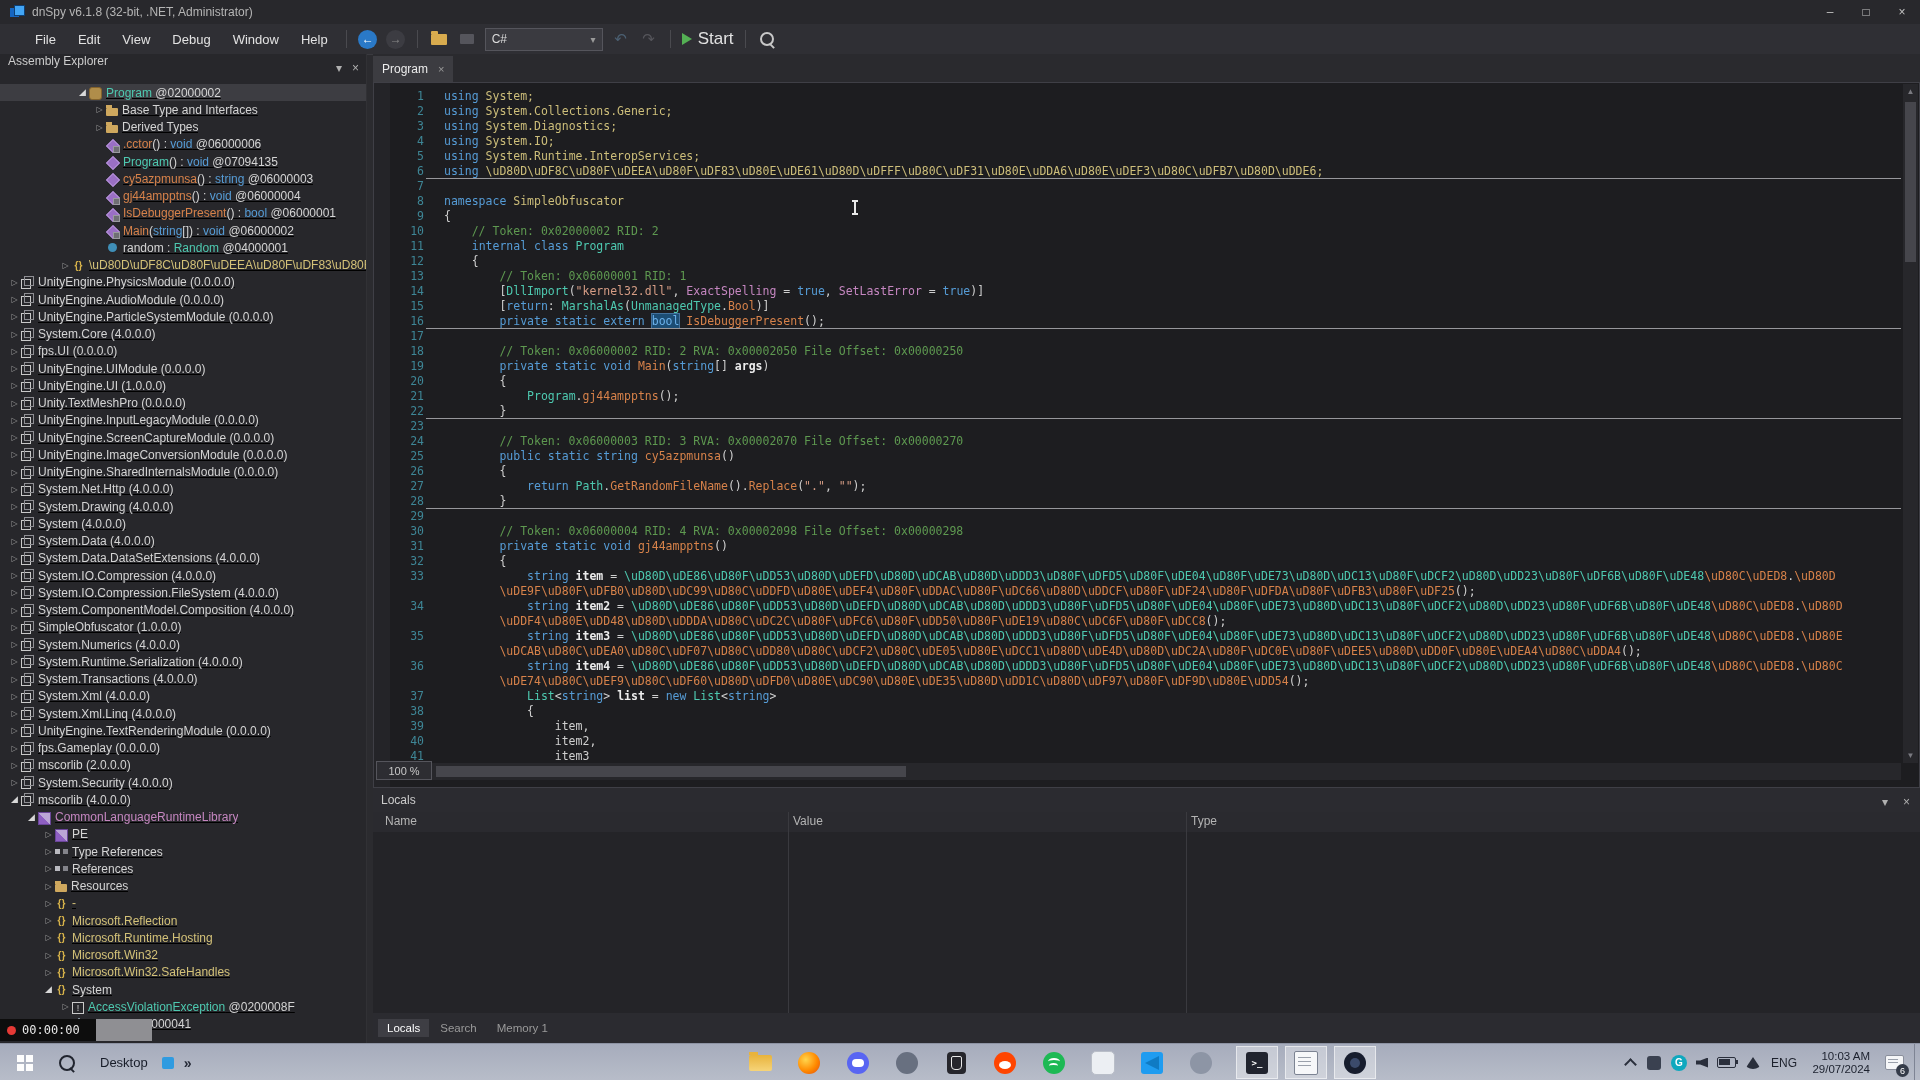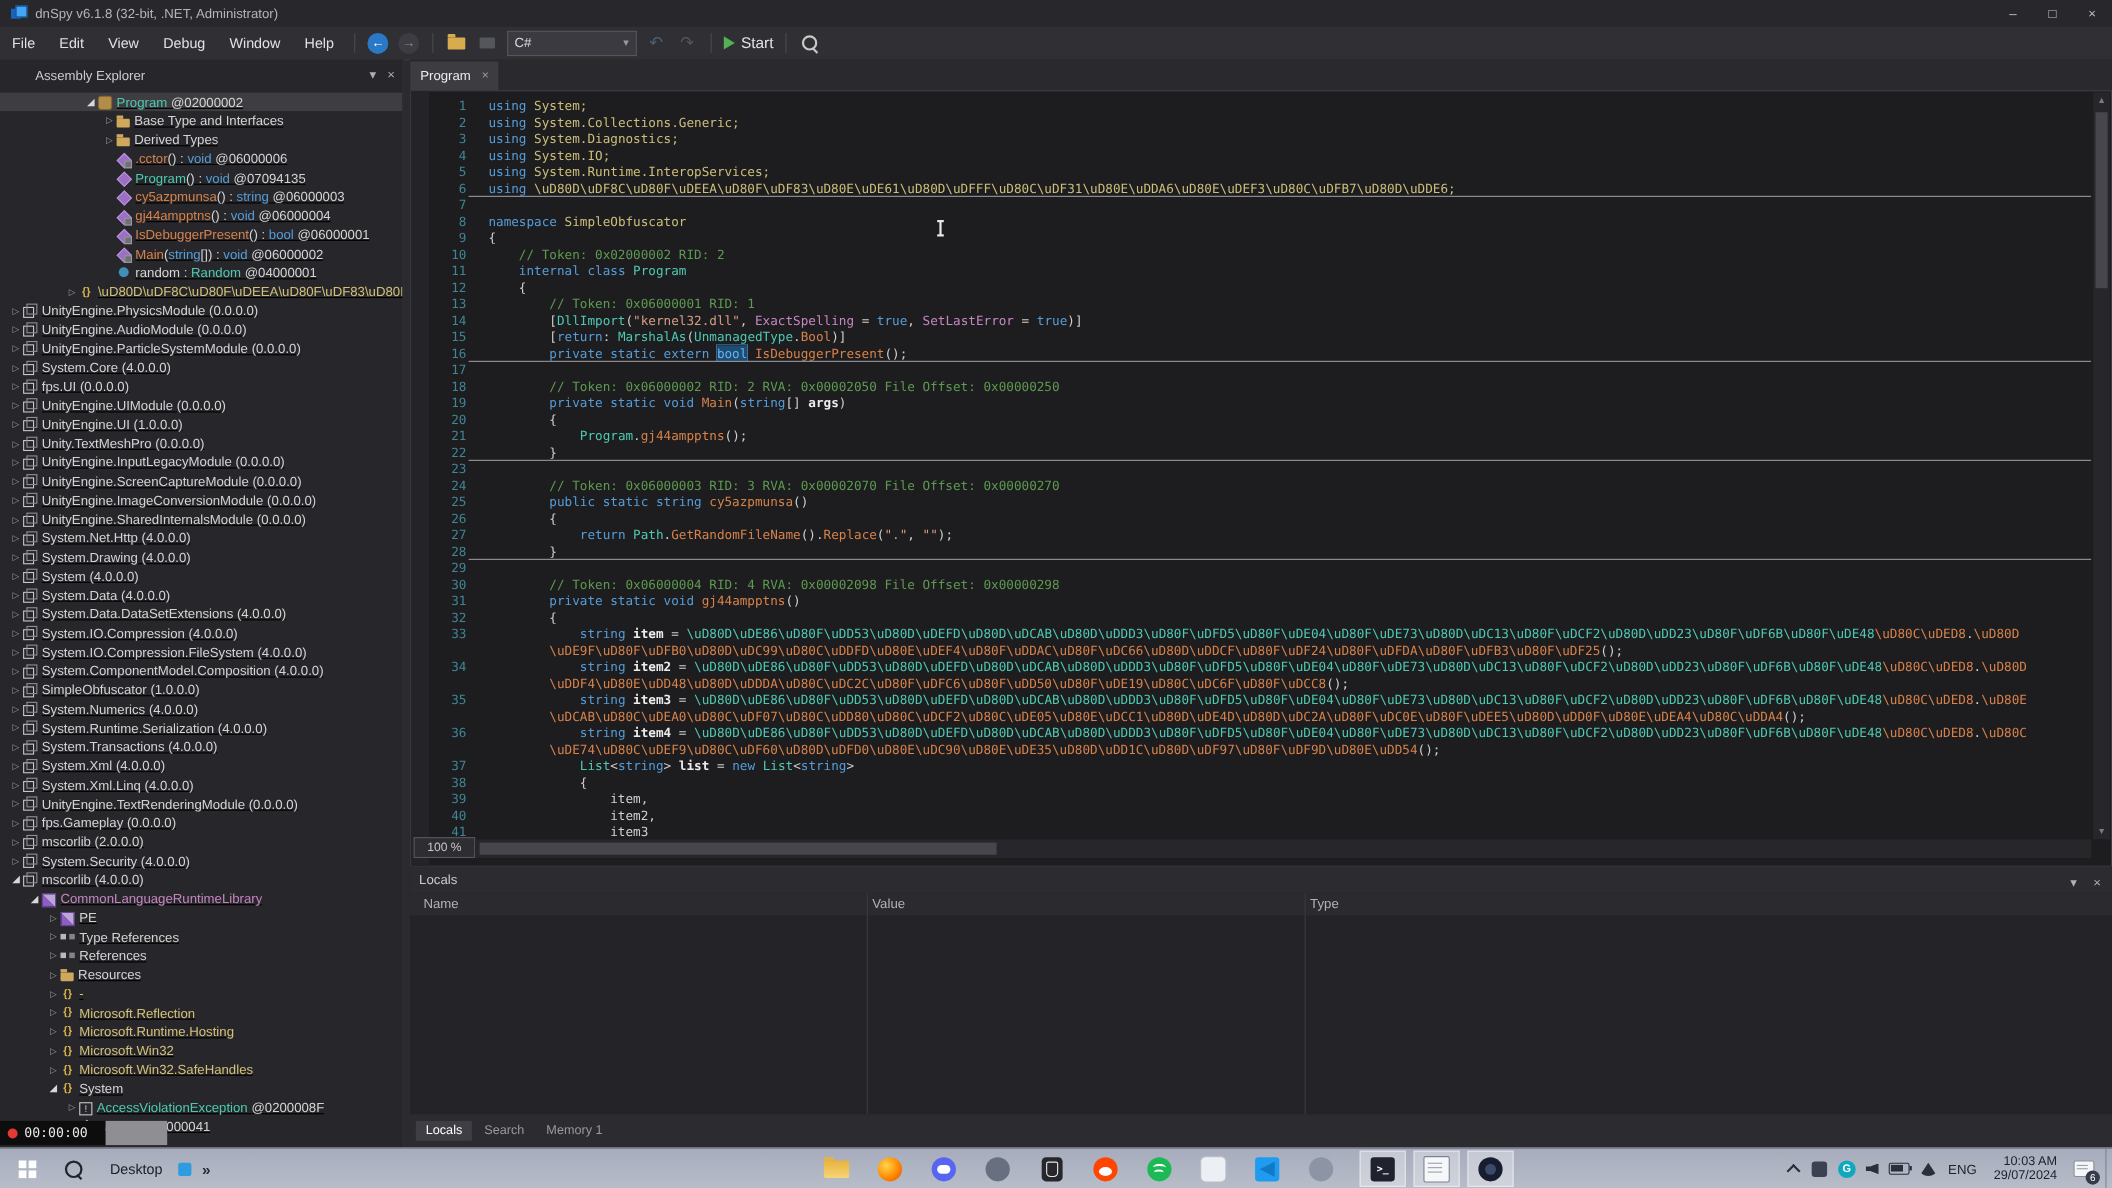--- a/index.html
+++ b/index.html
@@ -27,26 +27,26 @@
   .folder-sm{width:16px;height:11px;background:#d8ab4e;border-radius:1px;position:relative;}
   .folder-sm::before{content:"";position:absolute;left:0;top:-3px;width:7px;height:3px;background:#d8ab4e;border-radius:1px 1px 0 0;}
   .mod-sm{width:14px;height:10px;background:#55555c;border-radius:1px;}
   #lang-combo{width:104px;height:21px;background:#3a3a40;border:1px solid #55555c;margin:0 4px;
     display:flex;align-items:center;color:#dcdcdc;font-size:12px;padding:0 6px;}
   #lang-combo .arrow{margin-left:auto;color:#9a9a9a;font-size:10px;}
   .undo-glyph{color:#5a7a94;font-size:15px;opacity:.65;}
   .redo-glyph{color:#6a6a70;font-size:15px;opacity:.65;}
   #start-btn{display:flex;align-items:center;margin:0 4px;}
   .play-tri{width:0;height:0;border-left:10px solid #54b054;border-top:6px solid transparent;border-bottom:6px solid transparent;margin-right:6px;}
-  #start-label{color:#e2e2e2;font-size:14px;}
+  #start-label{color:#e2e2e2;font-size:17px;}
   .search-glyph{width:10px;height:10px;border:2px solid #c8c8c8;border-radius:50%;position:relative;}
   .search-glyph::after{content:"";position:absolute;left:9px;top:9px;width:2px;height:6px;background:#c8c8c8;transform:rotate(-45deg);}
   
   #explorer{position:absolute;left:0;top:54px;width:366px;height:989px;background:#27272b;overflow:hidden;border-right:1px solid #313135;}
-  #explorer-header{height:30px;display:flex;align-items:center;position:relative;margin-left:24px;}
+  #explorer-header{height:30px;display:flex;position:relative;}
   #explorer-title{color:#cccccc;font-size:12px;margin-left:8px;}
   .panel-glyph{position:absolute;color:#b0b0b0;font-size:12px;top:7px;}
   #explorer-menu-glyph{right:24px;}
   #explorer-close-glyph{right:7px;}
   #tree{position:absolute;left:0;top:30px;right:0;bottom:0;overflow:hidden;}
   .trow{height:17.25px;display:flex;align-items:center;font-size:12px;white-space:nowrap;position:relative;}
   .trow.sel{background:#3d3d42;}
   .exp{width:13px;flex:none;font-size:8px;color:#9a9a9a;text-align:center;line-height:13px;}
   .exp.open{color:#d8d8d8;font-size:9px;}
   .ticon{width:13px;height:13px;flex:none;margin-right:4px;position:relative;display:inline-block;}
@@ -188,21 +188,21 @@
     <span class="app-icon"></span>
     <span id="title-text">dnSpy v6.1.8 (32-bit, .NET, Administrator)</span>
     <div id="win-buttons">
       <span class="win-btn">–</span>
       <span class="win-btn">□</span>
       <span class="win-btn">×</span>
     </div>
   </div>
 
   <div id="menubar">
-    <span style="display:flex;align-items:flex-start;">
+    <span style="display:flex;align-items:flex-start;padding-left:24px;">
         <span class="menu-item">File</span>
         <span class="menu-item">Edit</span>
         <span class="menu-item">View</span>
         <span class="menu-item">Debug</span>
         <span class="menu-item">Window</span>
         <span class="menu-item">Help</span>
       </span>
     <span class="tsep"></span>
     <span class="tbtn">
         <span class="nav-circle nav-back">←</span>

